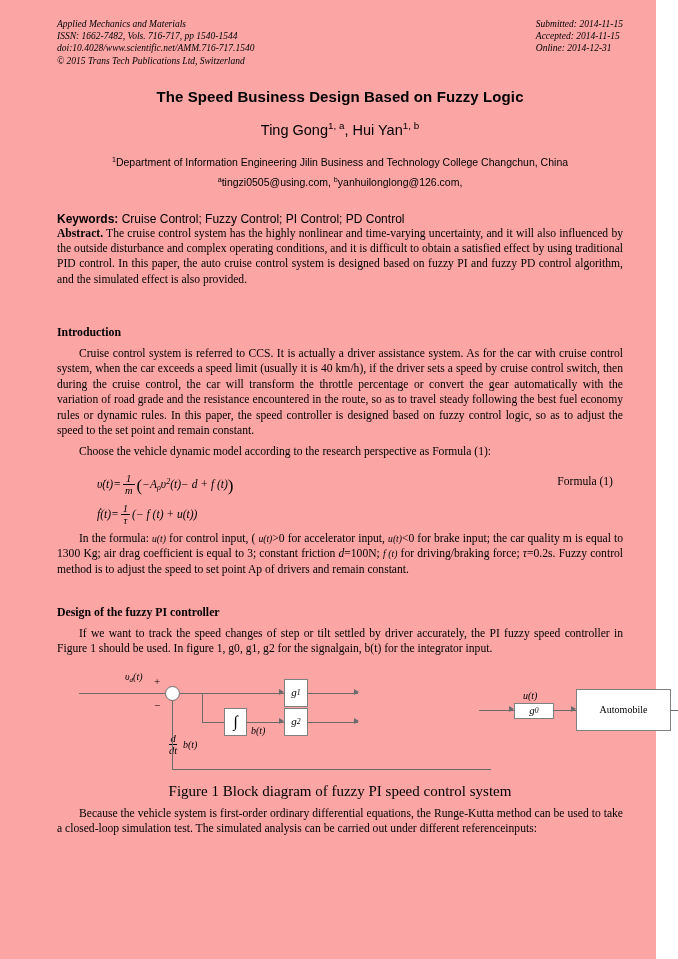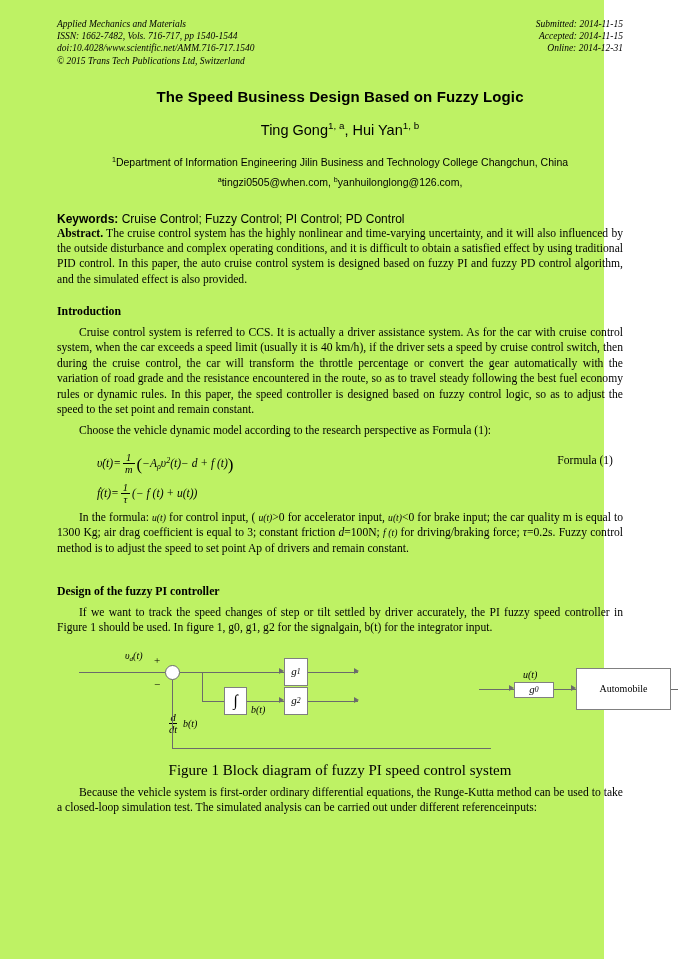--- a/index.html
+++ b/index.html
@@ -11,42 +11,42 @@
     width: 678px;
     height: 959px;
     position: relative;
     font-family: "Liberation Serif", "DejaVu Serif", serif;
     color: #000;
     overflow: hidden;
   }
   .page {
     position: absolute;
     left: 0; top: 0;
-    width: 604px;
+    width: 656px;
     height: 959px;
-    background: #bef264;
+    background: #fca5a5;
   }
   .content {
     position: absolute;
     left: 57px;
     top: 18px;
     width: 566px;
   }
 
   
   .jheader {
     display: flex;
     justify-content: space-between;
     align-items: flex-start;
     font-style: italic;
     font-size: 9.5px;
     line-height: 12.2px;
   }
   .jheader .left { text-align: left; }
-  .jheader .right { text-align: right; }
+  .jheader .right { text-align: left; }
   .jheader div { white-space: nowrap; }
 
   
   .title {
     text-align: center;
     font-family: "Liberation Sans", "DejaVu Sans", sans-serif;
     font-weight: bold;
     font-size: 15px;
     margin-top: 21px;
     letter-spacing: .1px;
@@ -84,21 +84,21 @@
   .abstract {
     font-size: 11.6px;
     line-height: 15.3px;
     text-align: justify;
   }
   .abstract .ab-label { font-weight: bold; }
 
   h2.section {
     font-size: 11.8px;
     font-weight: bold;
-    margin: 17px 0 0 0;
+    margin: 38px 0 0 0;
   }
   p.para {
     font-size: 11.6px;
     line-height: 15.4px;
     text-align: justify;
     margin: 6px 0 0 0;
     text-indent: 22px;
   }
 
   
@@ -234,21 +234,21 @@
 
     <div class="authors">
       <span>Ting Gong</span><sup>1, a</sup><span>, </span><span>Hui Yan</span><sup>1, b</sup>
     </div>
 
     <div class="affil">
       <sup>1</sup><span>Department of Information Engineering Jilin Business and Technology College Changchun, China</span>
     </div>
 
     <div class="emails">
-      <sup>a</sup><span>tingzi0505@when.com, </span><sup>b</sup><span>yanhuilonglong@126.com,</span>
+      <sup>a</sup><span>tingzi0505@using.com, </span><sup>b</sup><span>yanhuilonglong@126.com,</span>
     </div>
 
     <div class="keywords">
       <span class="kw-label">Keywords:</span>
       <span>Cruise Control; Fuzzy Control; PI Control; PD Control</span>
     </div>
 
     <div class="abstract">
       <span class="ab-label">Abstract.</span>
       <span>The cruise control system has the highly nonlinear and time-varying uncertainty, and it will also influenced by the outside disturbance and complex operating conditions, and it is difficult to obtain a satisfied effect by using traditional PID control. In this paper, the auto cruise control system is designed based on fuzzy PI and fuzzy PD control algorithm, and the simulated effect is also provided.</span>

